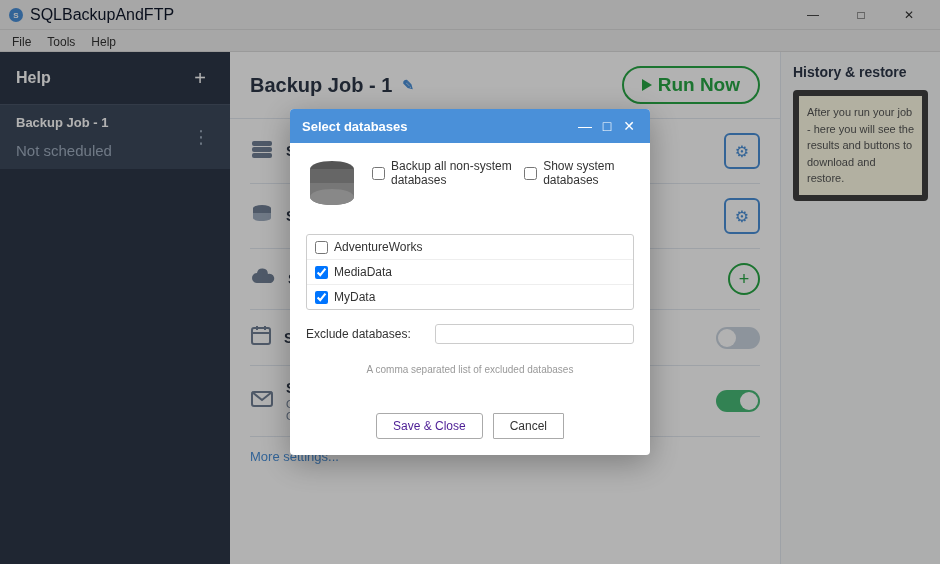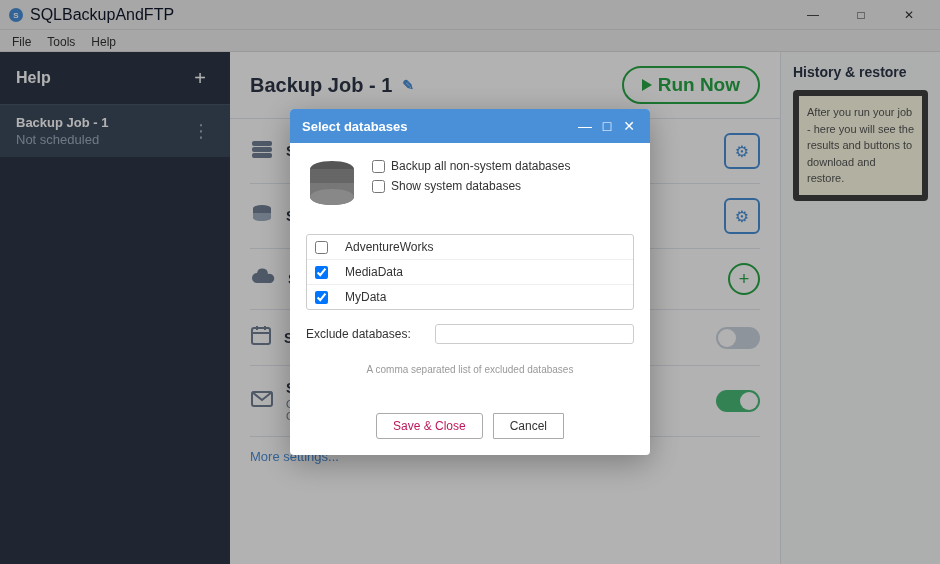--- a/index.html
+++ b/index.html
@@ -77,21 +77,21 @@
     .job-item {
       padding: 10px 16px;
       background: #3d4a5c;
       cursor: pointer;
       display: flex;
       align-items: center;
       justify-content: space-between;
     }
     .job-item-info { flex: 1; }
     .job-item-name { font-size: 13px; font-weight: 600; color: white; }
-    .job-item-status { font-size: 13px; color: #a0aec0; margin-top: 2px; }
+    .job-item-status { font-size: 15px; color: #a0aec0; margin-top: 12px; }
     .job-item-menu {
       color: #a0aec0;
       font-size: 18px;
       cursor: pointer;
       padding: 2px 4px;
     }
 
     
     .main-content {
       flex: 1;
@@ -269,27 +269,27 @@
       padding: 16px;
     }
 
     .modal-top {
       display: flex;
       align-items: flex-start;
       gap: 14px;
       margin-bottom: 14px;
     }
 
-    .checkbox-group { display: flex; flex-direction: column; gap: 6px; }
+    .checkbox-group { display: flex; flex-direction: row; gap: 6px; }
     .checkbox-item { display: flex; align-items: center; gap: 6px; font-size: 12px; color: #333; cursor: pointer; }
     .checkbox-item input[type="checkbox"] { width: 13px; height: 13px; }
 
     .db-list { border: 1px solid #ccc; border-radius: 3px; overflow: hidden; margin-bottom: 14px; }
     .db-list-item {
-      display: flex; align-items: center; gap: 17px;
+      display: flex; align-items: center; gap: 6px;
       padding: 5px 8px; font-size: 12px; color: #333;
       border-bottom: 1px solid #eee;
       cursor: pointer;
     }
     .db-list-item:last-child { border-bottom: none; }
     .db-list-item input[type="checkbox"] { width: 13px; height: 13px; }
 
     .exclude-row {
       display: flex; align-items: center; gap: 24px; margin-bottom: 20px;
     }
@@ -309,21 +309,21 @@
       gap: 10px;
       padding: 10px 16px 16px;
     }
     .btn-save {
       background: white;
       border: 1px solid #aaa;
       border-radius: 3px;
       padding: 5px 16px;
       font-size: 12px;
       cursor: pointer;
-      color: #be185d;
+      color: #4c1d95;
     }
     .btn-cancel {
       background: white;
       border: 1px solid #aaa;
       border-radius: 1px;
       padding: 5px 16px;
       font-size: 12px;
       cursor: pointer;
       color: #333;
     }

